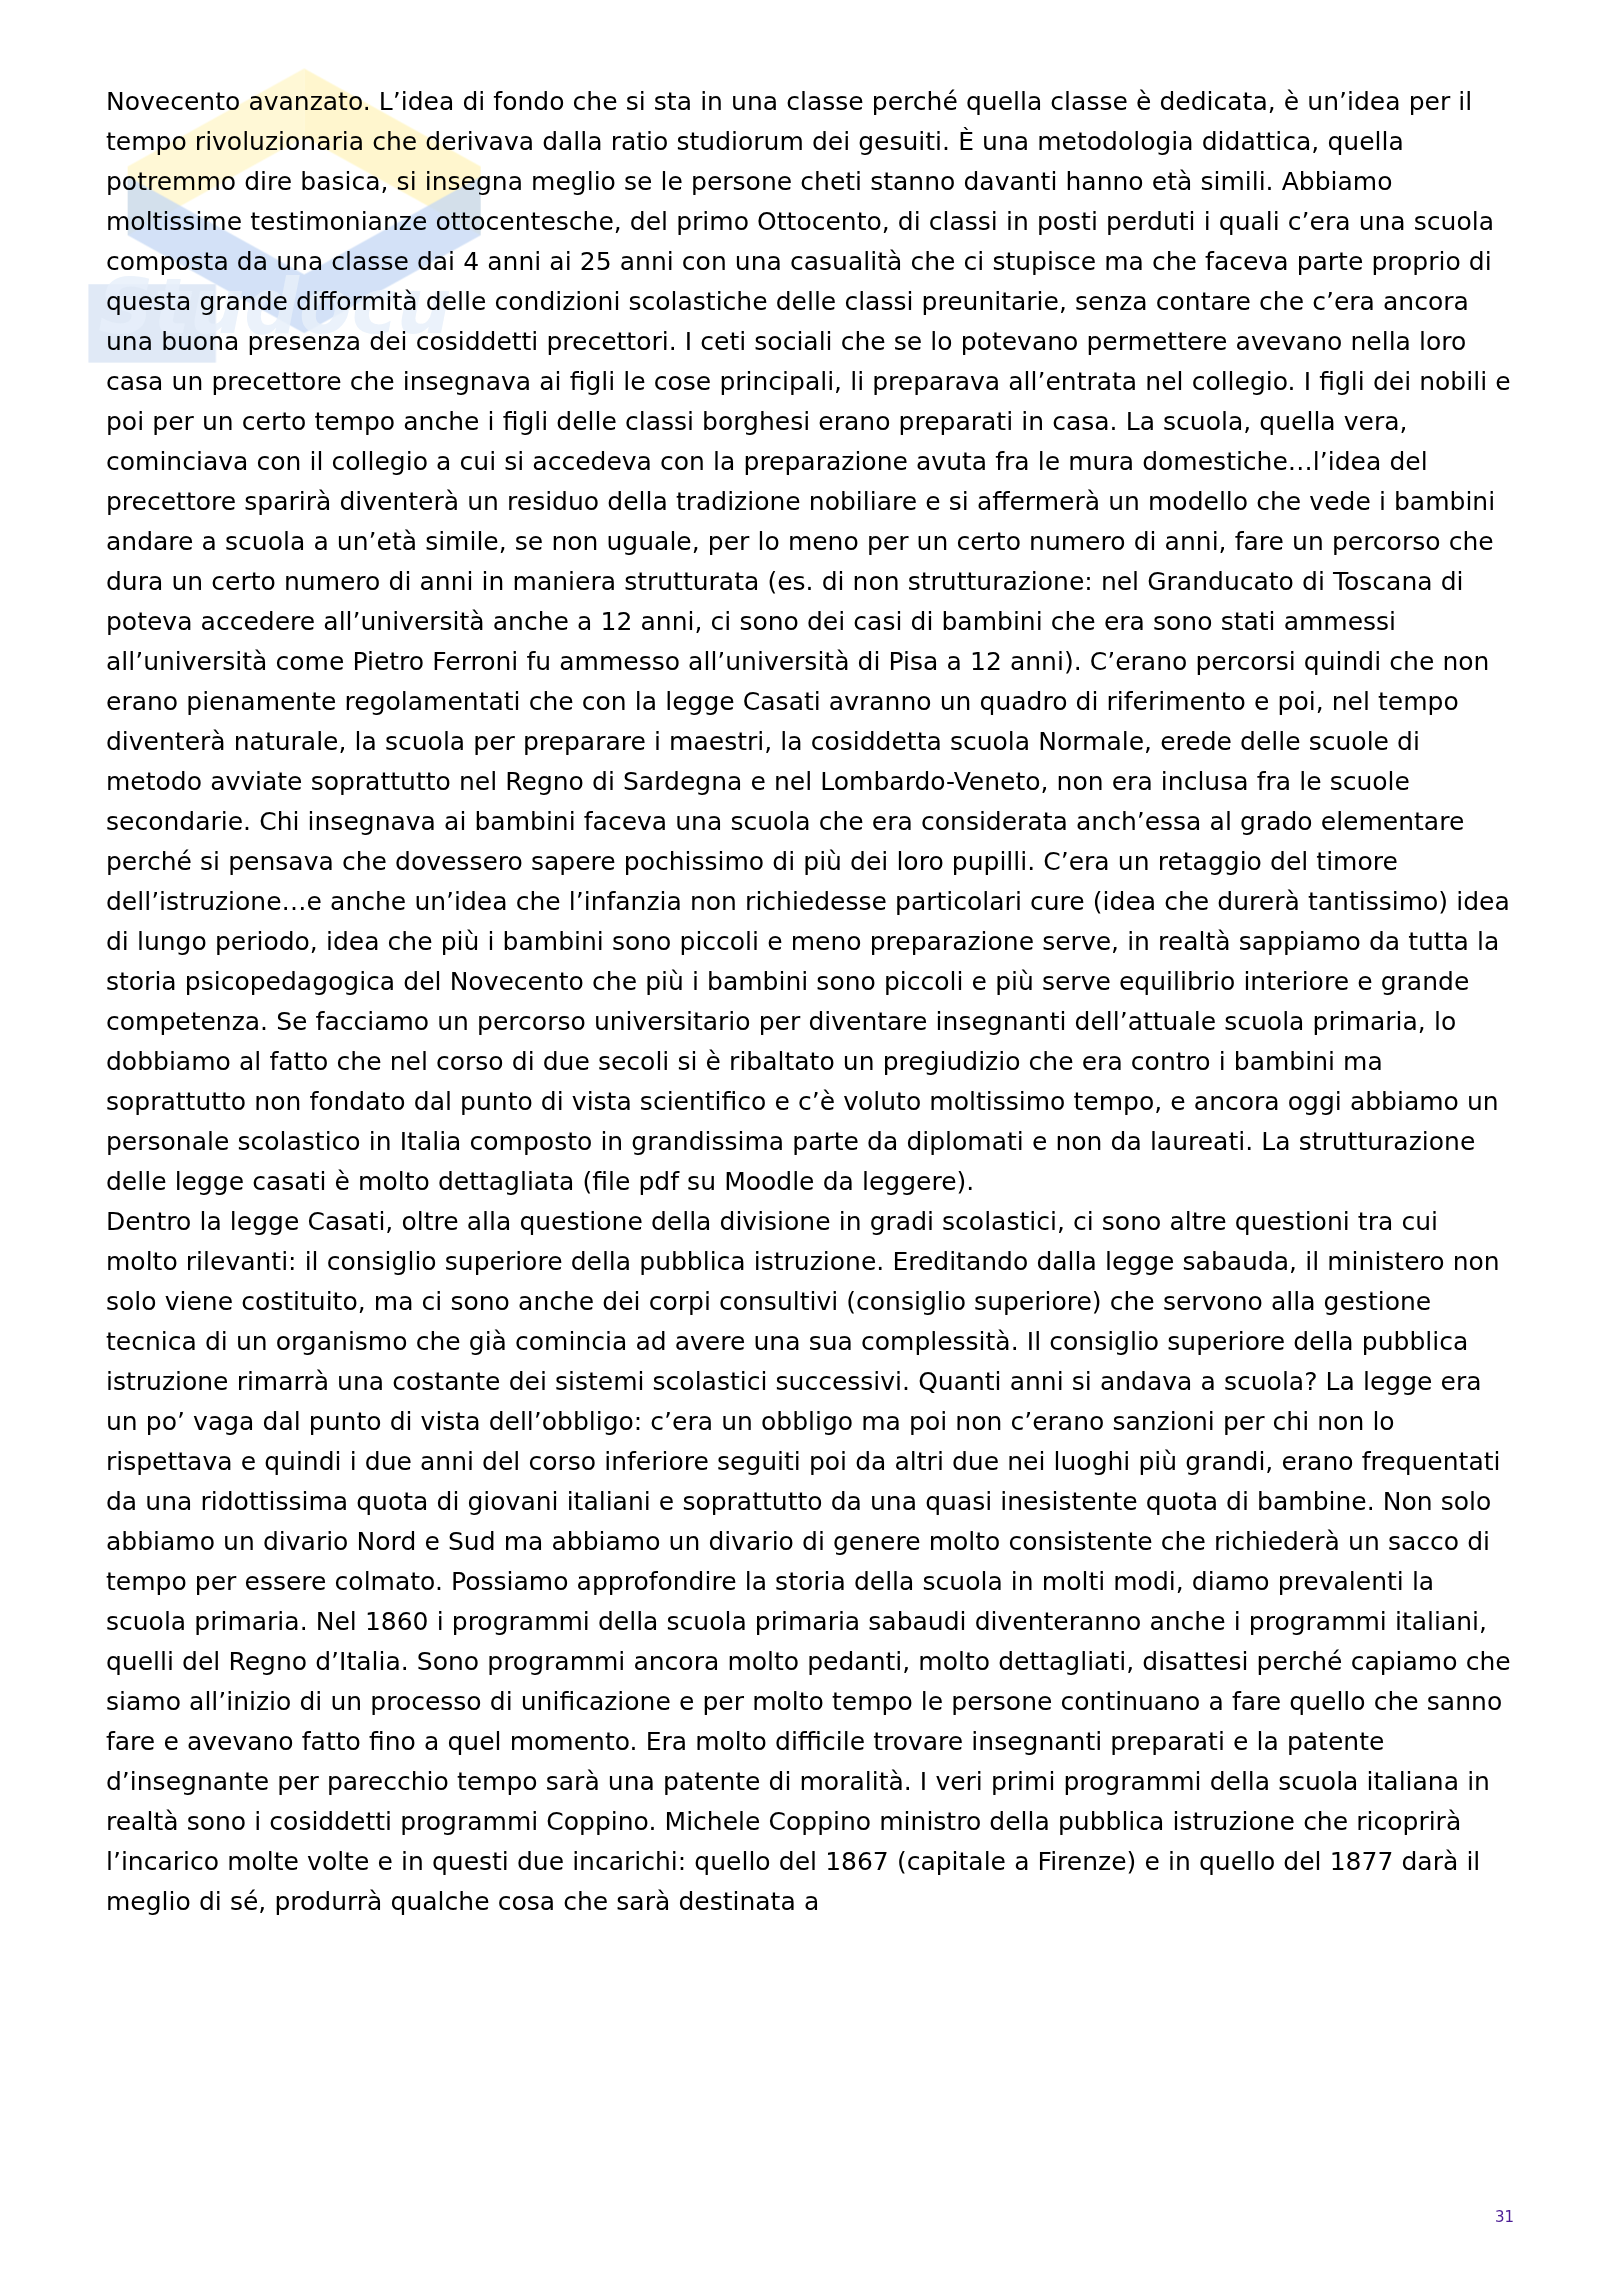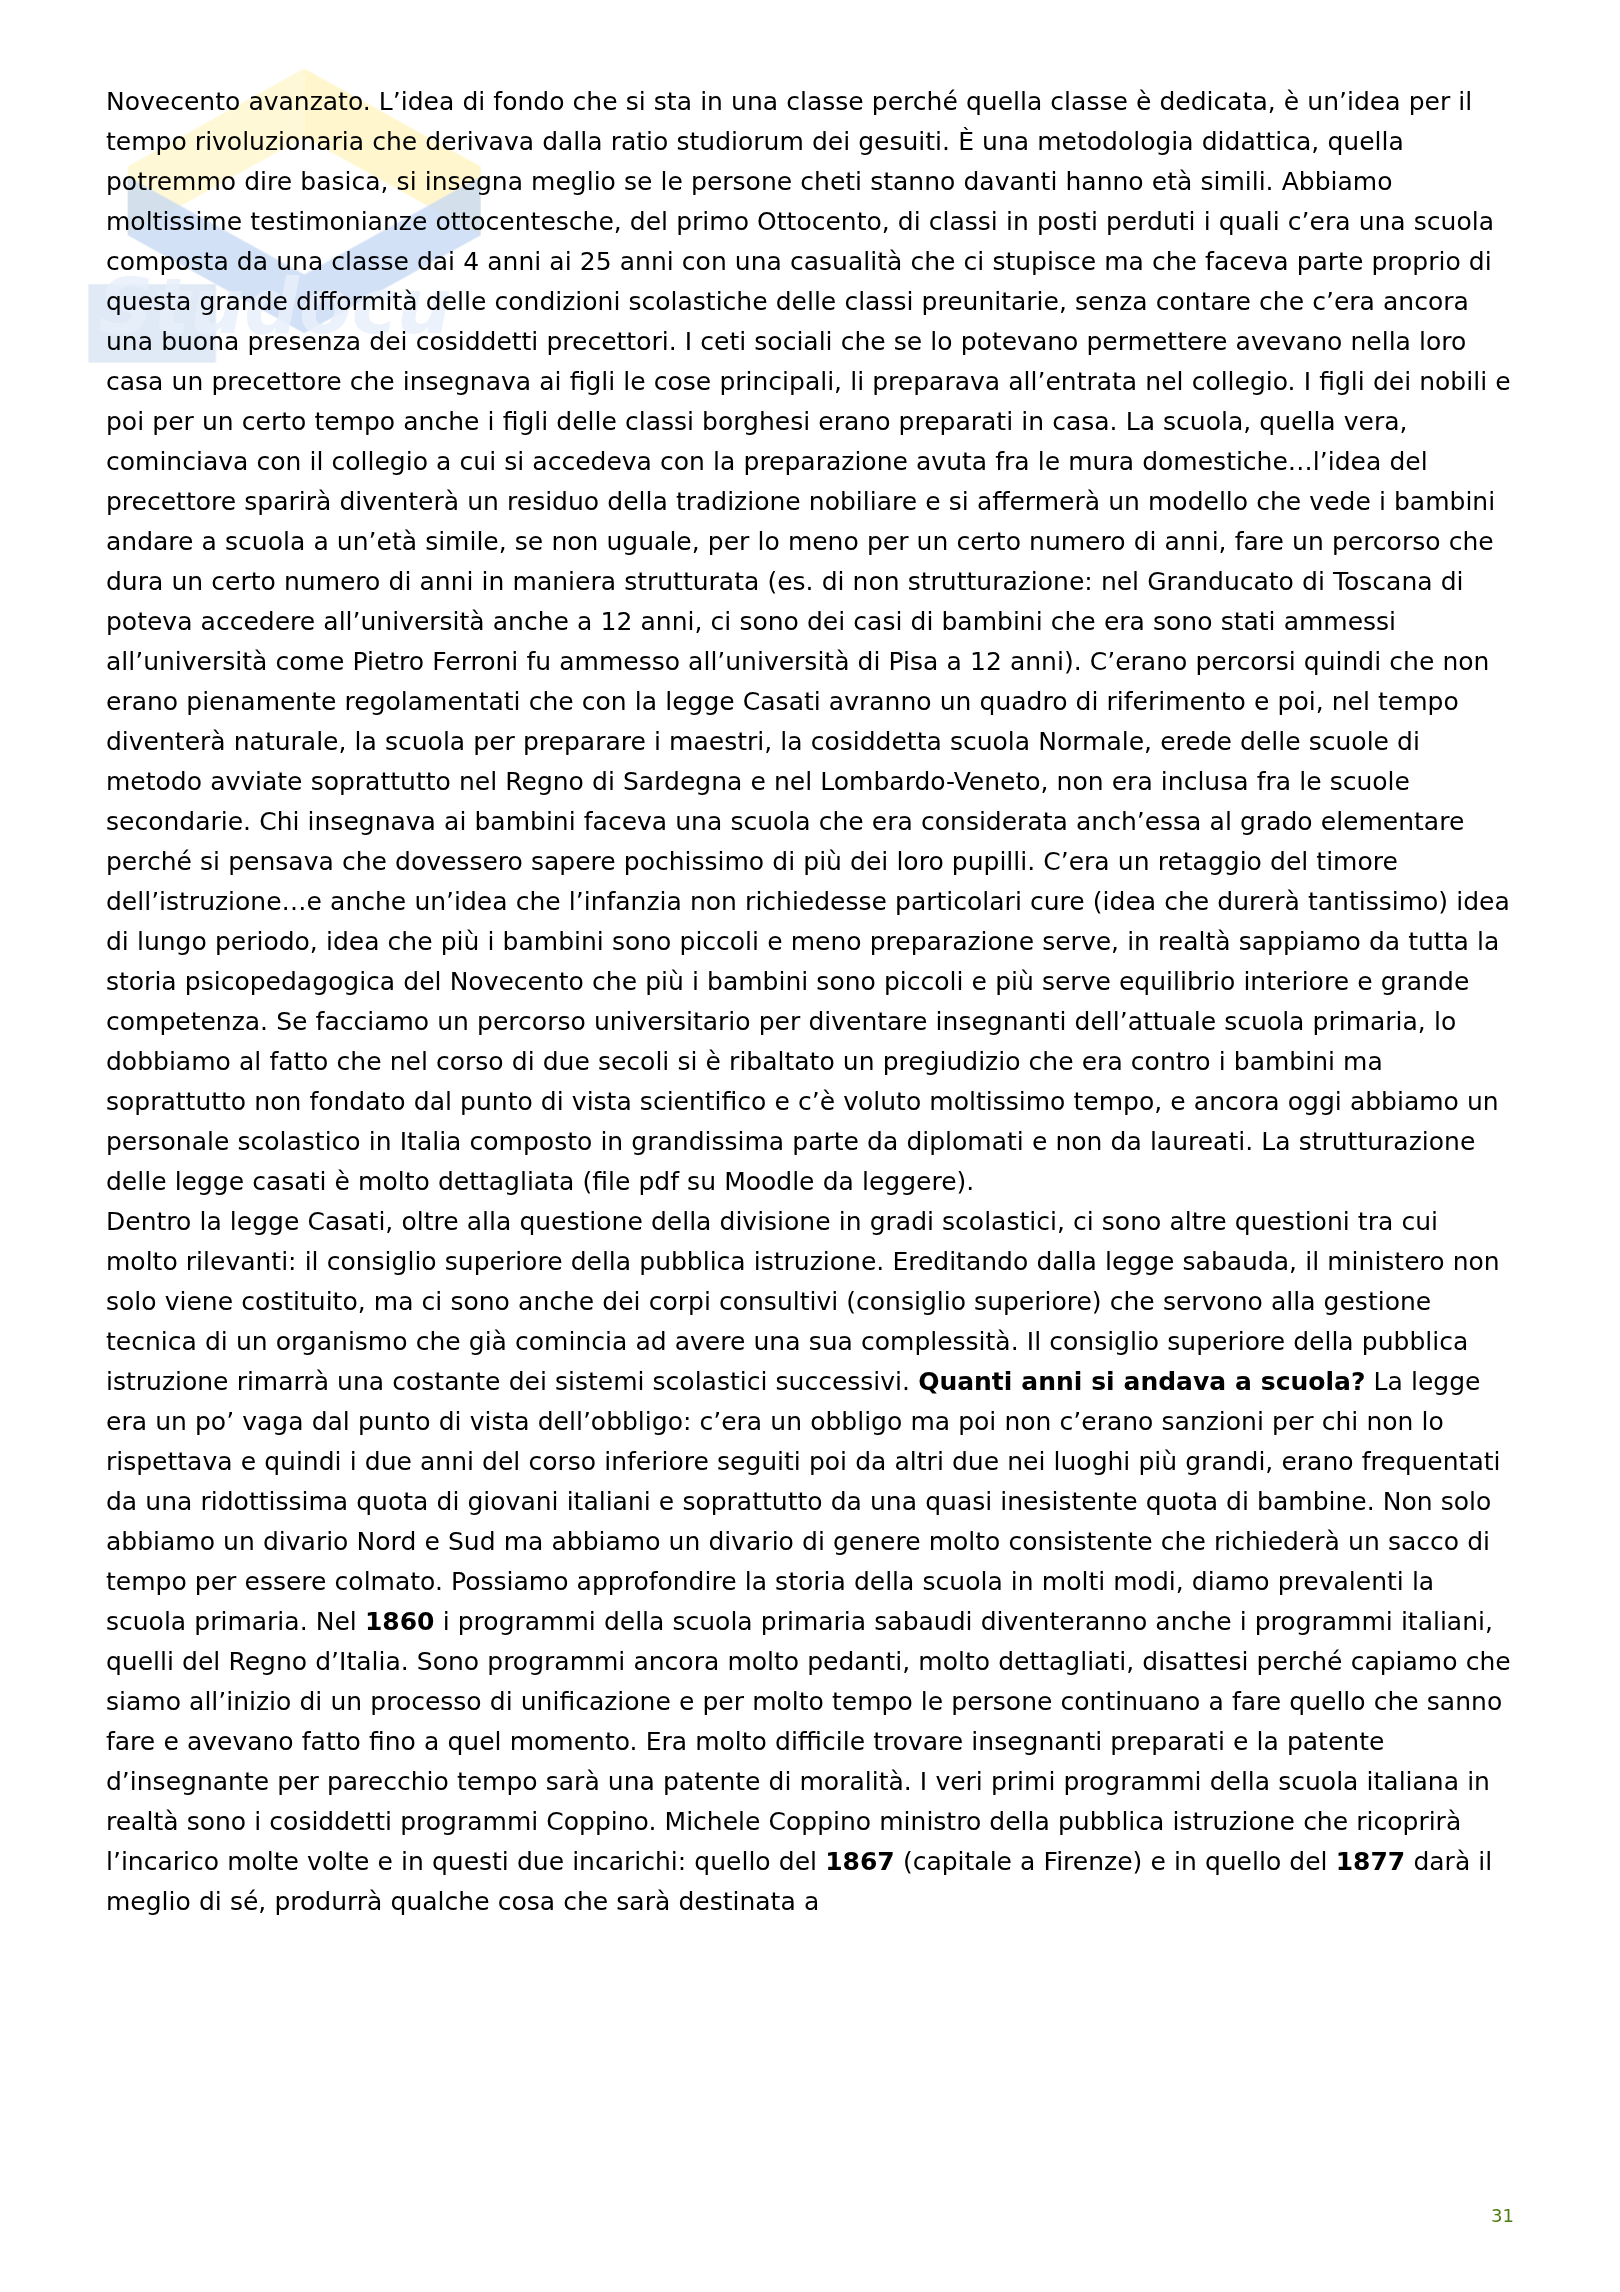--- a/index.html
+++ b/index.html
@@ -39,28 +39,28 @@
     color: #000000;
     text-align: left;
     margin: 0;
     letter-spacing: 0px;
     word-spacing: 0.2px;
   }
   .para + .para {
     margin-top: 0;
   }
   b {
-    font-weight: bold;
+    font-weight: normal;
   }
   .page-number {
     position: absolute;
     right: 106px;
     bottom: 67px;
-    font-size: 18px;
-    color: #4d7c0f;
+    font-size: 15px;
+    color: #4c1d95;
   }
 </style>
 </head>
 <body>
 
 <div class="page">
 
   <div class="watermark">
     <svg width="510" height="412" viewBox="0 0 520 420" xmlns="http://www.w3.org/2000/svg">
       <g opacity="0.55">

